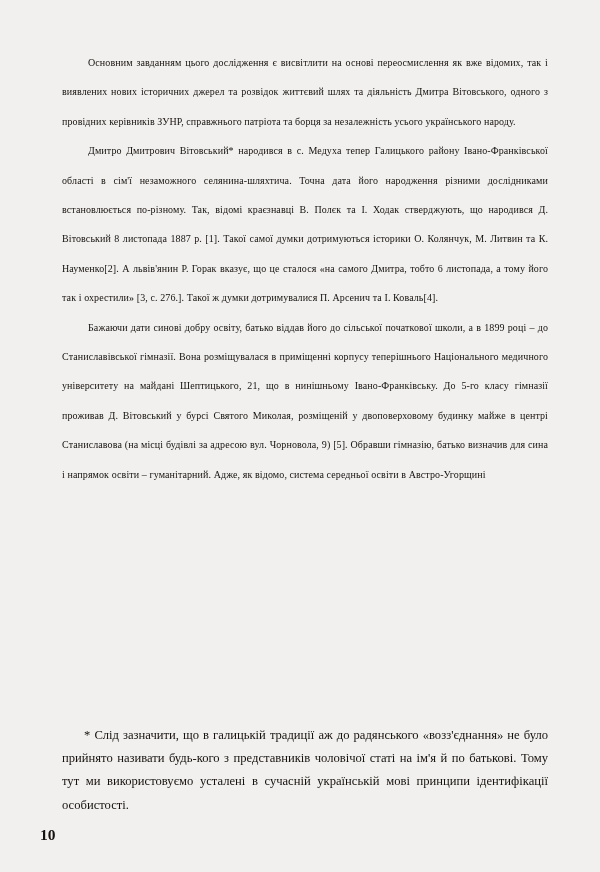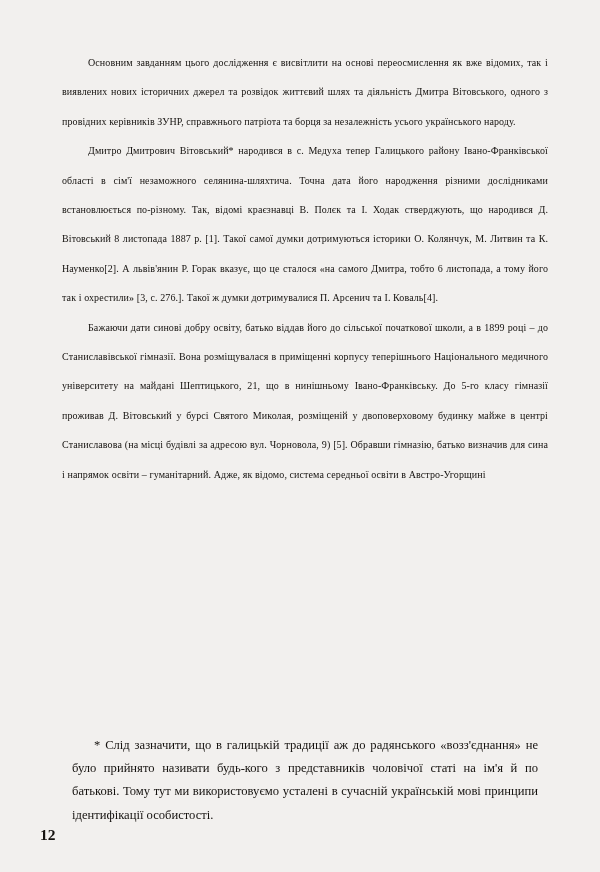--- a/index.html
+++ b/index.html
@@ -43,21 +43,21 @@
     position: absolute;
     left: 62px;
     right: 52px;
     top: 724px;
     font-size: 12.6px;
     line-height: 23.2px;
     text-align: justify;
     text-justify: inter-word;
   }
   .footnote p {
-    margin: 10px;
+    margin: 0;
     text-indent: 22px;
   }
   .page-number {
     position: absolute;
     left: 40px;
     bottom: 28px;
     font-size: 15.5px;
     font-weight: bold;
     font-family: "Liberation Serif", serif;
     color: #15120f;
@@ -73,15 +73,15 @@
     <p>Дмитро Дмитрович Вітовський* народився в с. Медуха тепер Галицького району Івано-Франківської області в сім'ї незаможного селянина-шляхтича. Точна дата його народження різними дослідниками встановлюється по-різному. Так, відомі краєзнавці В. Полєк та І. Ходак стверджують, що народився Д. Вітовський 8 листопада 1887 р. [1]. Такої самої думки дотримуються історики О. Колянчук, М. Литвин та К. Науменко[2]. А львів'янин Р. Горак вказує, що це сталося «на самого Дмитра, тобто 6 листопада, а тому його так і охрестили» [3, с. 276.]. Такої ж думки дотримувалися П. Арсенич та І. Коваль[4].</p>
     <p>Бажаючи дати синові добру освіту, батько віддав його до сільської початкової школи, а в 1899 році – до Станиславівської гімназії. Вона розміщувалася в приміщенні корпусу теперішнього Національного медичного університету на майдані Шептицького, 21, що в нинішньому Івано-Франківську. До 5-го класу гімназії проживав Д. Вітовський у бурсі Святого Миколая, розміщеній у двоповерховому будинку майже в центрі Станиславова (на місці будівлі за адресою вул. Чорновола, 9) [5]. Обравши гімназію, батько визначив для сина і напрямок освіти – гуманітарний. Адже, як відомо, система середньої освіти в Австро-Угорщині</p>
   </div>
 
   <div class="footnote-rule"></div>
 
   <div class="footnote">
     <p>* Слід зазначити, що в галицькій традиції аж до радянського «возз'єднання» не було прийнято називати будь-кого з представників чоловічої статі на ім'я й по батькові. Тому тут ми використовуємо усталені в сучасній українській мові принципи ідентифікації особистості.</p>
   </div>
 
-  <div class="page-number">12</div>
+  <div class="page-number">10</div>
 
 </div>
 
 </body></html>

